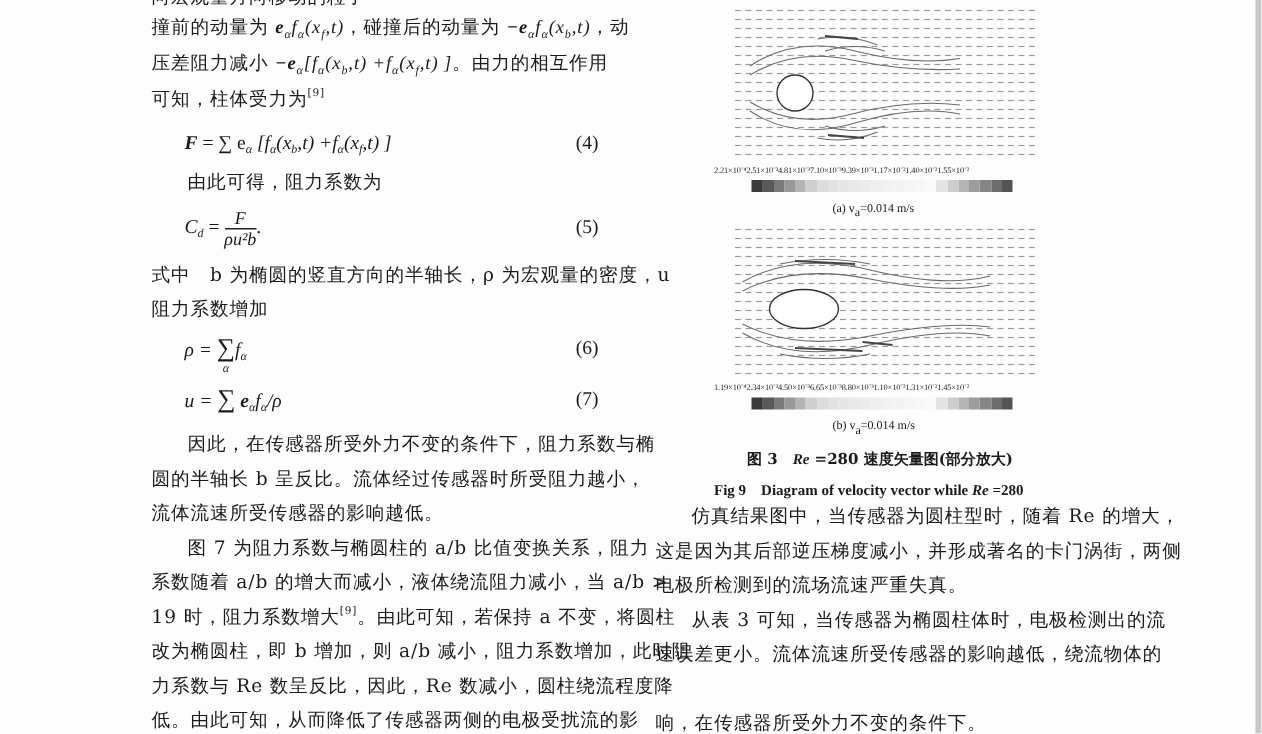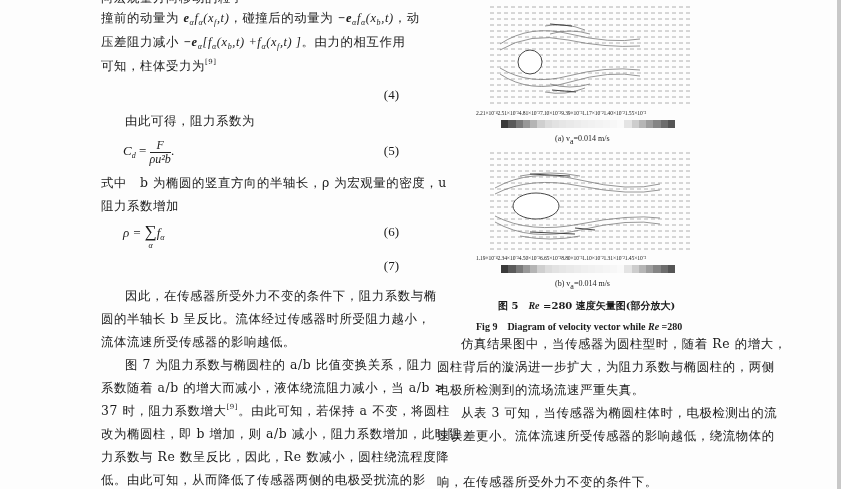--- a/index.html
+++ b/index.html
@@ -71,20 +71,24 @@
     <span>撞前的动量为 </span><span class="math b">e</span><sub class="math">α</sub><span class="math">f</span><sub class="math">α</sub><span class="math">(x</span><sub class="math">f</sub><span class="math">,t)</span><span>，碰撞后的动量为 </span><span class="math b">−e</span><sub class="math">α</sub><span class="math">f</span><sub class="math">α</sub><span class="math">(x</span><sub class="math">b</sub><span class="math">,t)</span><span>，动</span>
   </div>
   <div class="line" style="top:31px;">
     <span>压差阻力减小 </span><span class="math b">−e</span><sub class="math">α</sub><span class="math">[f</span><sub class="math">α</sub><span class="math">(x</span><sub class="math">b</sub><span class="math">,t) +f</span><sub class="math">α</sub><span class="math">(x</span><sub class="math">f</sub><span class="math">,t) ]</span><span>。由力的相互作用</span>
   </div>
   <div class="line" style="top:55px;">
     <span>可知，柱体受力为</span><sup>[9]</sup>
   </div>
 
   <div class="eq" style="top:82px;">
+    <span class="body">
+      <span class="math b">F</span>
+      <span>= ∑ e</span><sub class="math">α</sub><span class="math"> [f</span><sub class="math">α</sub><span class="math">(x</span><sub class="math">b</sub><span class="math">,t) +f</span><sub class="math">α</sub><span class="math">(x</span><sub class="math">f</sub><span class="math">,t) ]</span>
+    </span>
     <span class="num">(4)</span>
   </div>
 
   <div class="line indent" style="top:110px;">
     <span>由此可得，阻力系数为</span>
   </div>
 
   <div class="eq" style="top:138px; height:30px;">
     <span class="body" style="top:0;">
       <span class="math">C</span><sub class="math">d</sub><span> = </span>
@@ -105,30 +109,35 @@
 
   <div class="eq" style="top:219px;">
     <span class="body">
       <span class="math">ρ =</span>
       <span class="sumwrap"><span>∑</span><span class="below">α</span></span><span class="math">f</span><sub class="math">α</sub>
     </span>
     <span class="num">(6)</span>
   </div>
 
   <div class="eq" style="top:253px;">
+    <span class="body">
+      <span class="math">u =</span>
+      <span class="sumwrap"><span>∑</span></span>
+      <span class="math b">e</span><sub class="math">α</sub><span class="math">f</span><sub class="math">α</sub><span class="math">/ρ</span>
+    </span>
     <span class="num">(7)</span>
   </div>
 
   <div class="line indent" style="top:285px;"><span>因此，在传感器所受外力不变的条件下，阻力系数与椭</span></div>
   <div class="line" style="top:308px;"><span>圆的半轴长 b 呈反比。流体经过传感器时所受阻力越小，</span></div>
   <div class="line" style="top:331px;"><span>流体流速所受传感器的影响越低。</span></div>
 
   <div class="line indent" style="top:354px;"><span>图 7 为阻力系数与椭圆柱的 a/b 比值变换关系，阻力</span></div>
   <div class="line" style="top:377px;"><span>系数随着 a/b 的增大而减小，液体绕流阻力减小，当 a/b &gt;</span></div>
-  <div class="line" style="top:400px;"><span>37 时，阻力系数增大</span><sup>[9]</sup><span>。由此可知，若保持 a 不变，将圆柱</span></div>
+  <div class="line" style="top:400px;"><span>19 时，阻力系数增大</span><sup>[9]</sup><span>。由此可知，若保持 a 不变，将圆柱</span></div>
   <div class="line" style="top:423px;"><span>改为椭圆柱，即 b 增加，则 a/b 减小，阻力系数增加，此时阻</span></div>
   <div class="line" style="top:446px;"><span>力系数与 Re 数呈反比，因此，Re 数减小，圆柱绕流程度降</span></div>
   <div class="line" style="top:469px;"><span>低。由此可知，从而降低了传感器两侧的电极受扰流的影</span></div>
 </div>
 
 <div>
 
   <svg class="field" style="left:490px; top:4px;" width="200" height="100">
     <defs>
       <pattern id="vecA" width="7" height="6" patternUnits="userSpaceOnUse">
@@ -236,28 +245,28 @@
       <span style="background: rgb(157, 157, 157);"></span>
       <span style="background: rgb(133, 133, 133);"></span>
       <span style="background: rgb(109, 109, 109);"></span>
       <span style="background: rgb(85, 85, 85);"></span>
     </div>
   <div class="subcap" style="left:555px; top:279px;">
     <span>(b) v</span><sub>a</sub><span>=0.014 m/s</span>
   </div>
 
   <div class="figcap-cn">
-    <span>图 5　</span><span class="math">Re</span><span> =280 速度矢量图(部分放大)</span>
+    <span>图 3　</span><span class="math">Re</span><span> =280 速度矢量图(部分放大)</span>
   </div>
   <div class="figcap-en">
     <span>Fig 9　Diagram of velocity vector while </span><span class="math">Re</span><span> =280</span>
   </div>
 </div>
 
 <div class="col right-col">
   <div class="line indent" style="top:333px;"><span>仿真结果图中，当传感器为圆柱型时，随着 Re 的增大，</span></div>
-  <div class="line" style="top:356px;"><span>圆柱背后的漩涡进一步扩大，为阻力系数与椭圆柱的，两侧</span></div>
+  <div class="line" style="top:356px;"><span>这是因为其后部逆压梯度减小，并形成著名的卡门涡街，两侧</span></div>
   <div class="line" style="top:379px;"><span>电极所检测到的流场流速严重失真。</span></div>
   <div class="line indent" style="top:402px;"><span>从表 3 可知，当传感器为椭圆柱体时，电极检测出的流</span></div>
   <div class="line" style="top:425px;"><span>速误差更小。流体流速所受传感器的影响越低，绕流物体的</span></div>
   <div class="line" style="top:472px;margin-top:24px;"><span>压差阻力减小，从而降低了传感器两侧的电极受扰流的影</span></div>
   <div class="line" style="top:471px;"><span>响，在传感器所受外力不变的条件下。</span></div>
 </div>
 
 </body></html>

